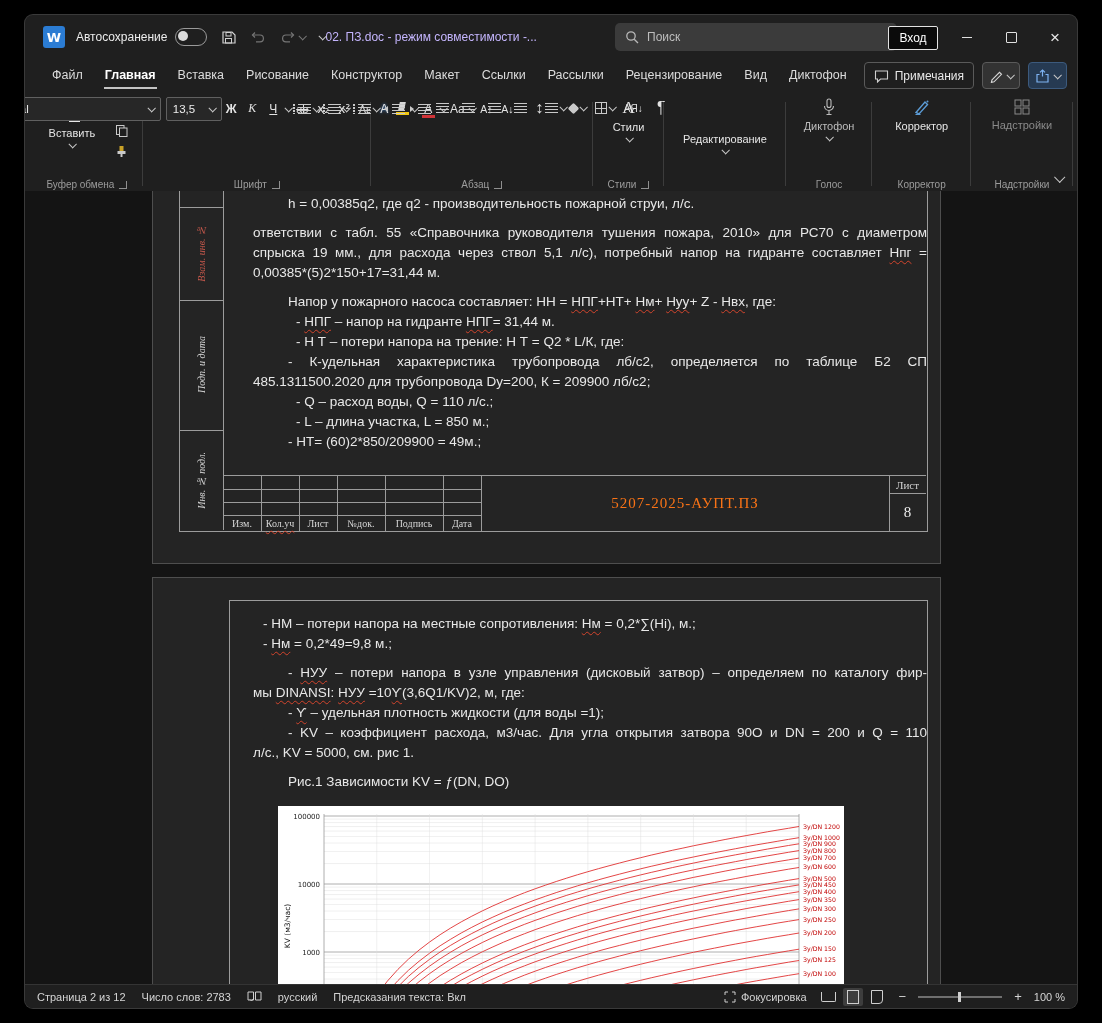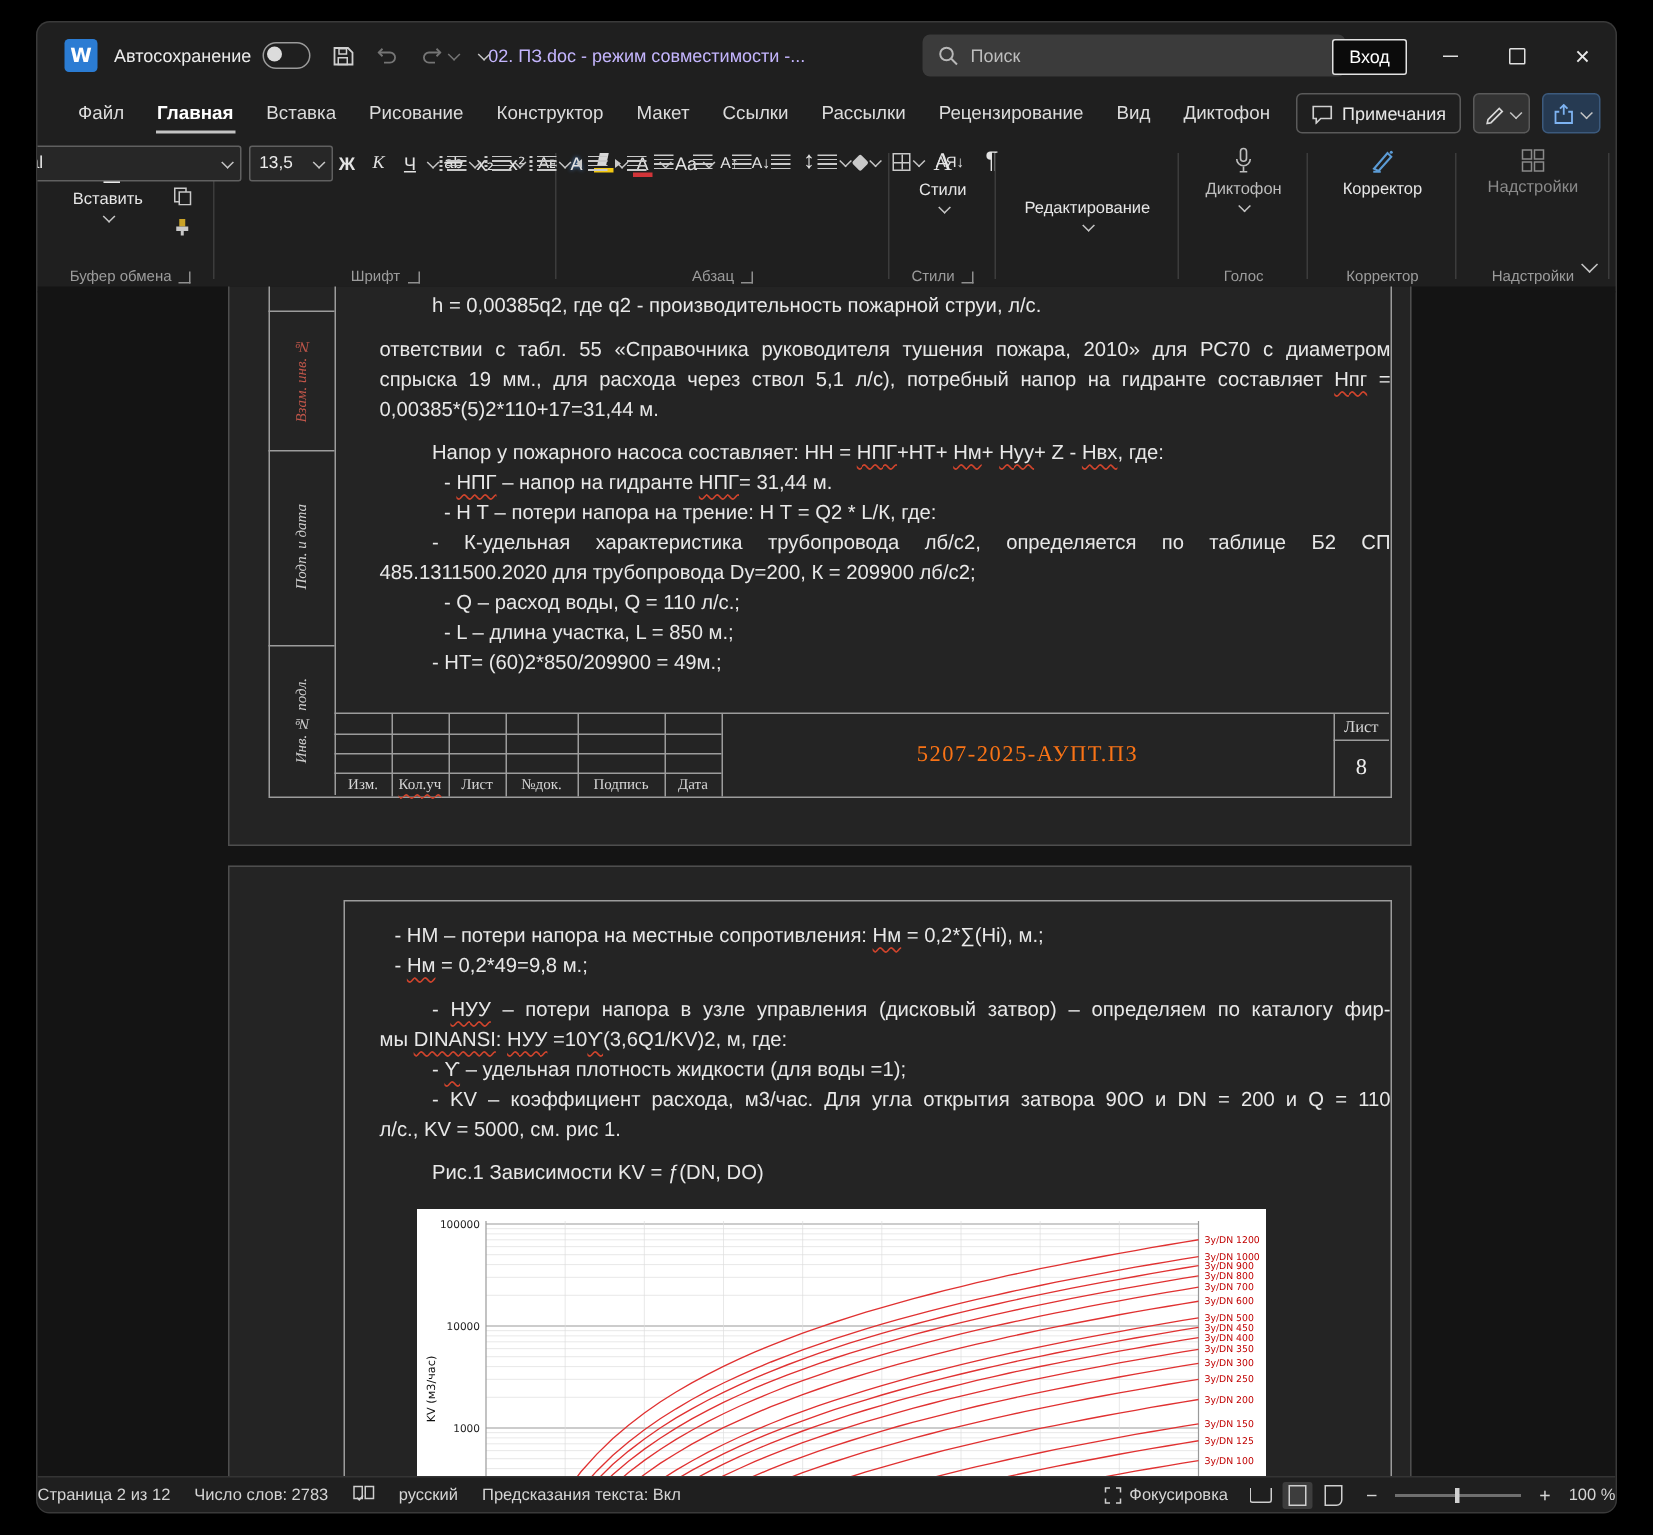--- a/index.html
+++ b/index.html
@@ -108,21 +108,21 @@
     font:10px "Liberation Serif",serif;color:#d6d6d6;}
   .scode{position:absolute;left:258px;top:0;width:408px;height:55px;display:flex;align-items:center;
     justify-content:center;font:15px "Liberation Serif",serif;letter-spacing:1px;color:#f97316;}
   .ssl{position:absolute;left:666px;top:0;width:37px;height:17px;display:flex;align-items:center;
     justify-content:center;font:11px "Liberation Serif",serif;color:#d6d6d6;}
   .ssn{position:absolute;left:666px;top:17px;width:37px;height:38px;display:flex;align-items:center;
     justify-content:center;font:15px "Liberation Serif",serif;color:#ededed;}
   .chartbox{position:absolute;left:125px;top:228px;width:566px;height:250px;background:#fff;}
   
   .statusbar{position:absolute;left:0;bottom:0;width:1052px;height:24px;background:#1f1f1f;
-    border-top:1px solid #343434;display:flex;align-items:center;font-size:11px;color:#d4d4d4;padding:0 0;box-sizing:border-box;}
+    border-top:1px solid #343434;display:flex;align-items:center;font-size:11px;color:#d4d4d4;padding:0 12px;box-sizing:border-box;}
   .sb-l{display:flex;align-items:center;gap:16px;}
   .sb-r{margin-left:auto;display:flex;align-items:center;gap:12px;}
   .viewbtns{display:flex;gap:4px;}
   .vb{width:20px;height:18px;display:flex;align-items:center;justify-content:center;border-radius:2px;}
   .vb.active{background:#3d3d3d;}
   .vb span{display:block;width:10px;height:12px;border:1px solid #cfcfcf;}
   .vb.read span{width:13px;height:9px;border-top:none;border-radius:0 0 2px 2px;}
   .vb.web span{border-radius:0 0 4px 0;}
   .ztrack{width:84px;height:2px;background:#6f6f6f;position:relative;}
   .zknob{position:absolute;left:40px;top:-4px;width:3px;height:10px;background:#d0d0d0;}
@@ -454,21 +454,21 @@
       <div class="pframe" style="left:26px;top:100px;width:747px;height:388px"></div>
       <div class="sidecol"></div>
       <div class="hline" style="top:165px"></div>
       <div class="hline" style="top:258px"></div>
       <div class="hline" style="top:388px"></div>
       <div class="dt">
             <div class="dline ind2">h = 0,00385q2, где q2 - производительность пожарной струи, л/с.</div>
             <div class="gapline"></div>
             <div class="dline full">ответствии с табл. 55 «Справочника руководителя тушения пожара, 2010» для РС70 с диаметром</div>
             <div class="dline full">спрыска 19 мм., для расхода через ствол 5,1 л/с), потребный напор на гидранте составляет <span class="wavy">Нпг</span> =</div>
-            <div class="dline">0,00385*(5)2*110+17=31,44 м.</div>
+            <div class="dline">0,00385*(5)2*150+17=31,44 м.</div>
             <div class="gapline"></div>
             <div class="dline ind2">Напор у пожарного насоса составляет: НН = <span class="wavy">НПГ</span>+НТ+ <span class="wavy">Нм</span>+ <span class="wavy">Нуу</span>+ Z - <span class="wavy">Нвх</span>, где:</div>
             <div class="dline ind3">- <span class="wavy">НПГ</span> – напор на гидранте <span class="wavy">НПГ</span>= 31,44 м.</div>
             <div class="dline ind3">- Н Т – потери напора на трение: Н Т = Q2 * L/К, где:</div>
             <div class="dline ind2 full">- К-удельная характеристика трубопровода лб/с2, определяется по таблице  Б2 СП</div>
             <div class="dline">485.1311500.2020 для трубопровода Dу=200,  К = 209900 лб/с2;</div>
             <div class="dline ind3">- Q – расход воды,  Q = 110 л/с.;</div>
             <div class="dline ind3">- L – длина участка, L = 850 м.;</div>
             <div class="dline ind2">- НТ= (60)2*850/209900 = 49м.;</div>
           </div>

